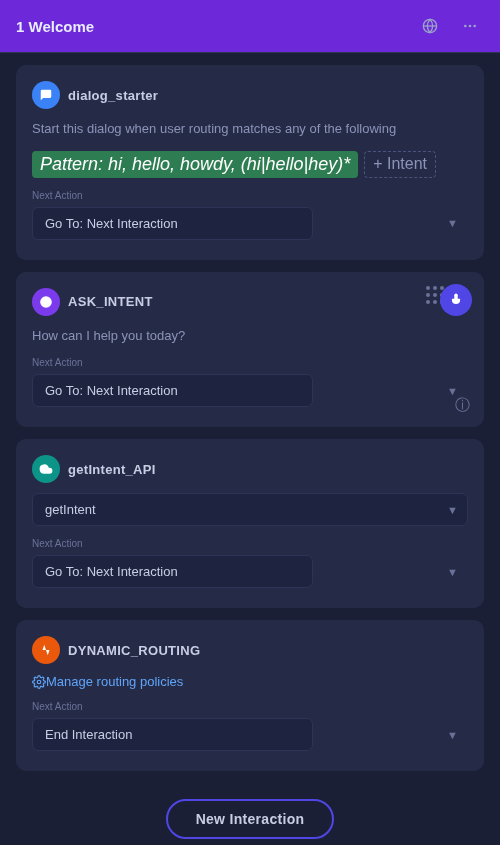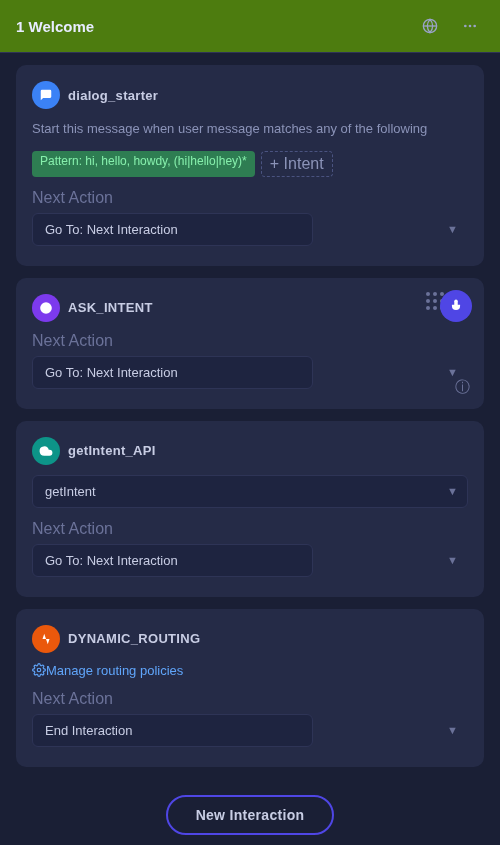--- a/index.html
+++ b/index.html
@@ -12,21 +12,21 @@
       color: #c8cde4;
       font-size: 14px;
     }
 
     
     .top-bar {
       display: flex;
       align-items: center;
       justify-content: space-between;
       padding: 12px 16px;
-      background: #4d7c0f;
+      background: #6d28d9;
       border-bottom: 1px solid #2e3456;
     }
     .top-bar-title {
       color: #e8ecff;
       font-size: 15px;
       font-weight: 600;
     }
     .top-bar-icons {
       display: flex;
       gap: 12px;
@@ -102,39 +102,40 @@
 
     
     .tag-row {
       display: flex;
       flex-wrap: wrap;
       gap: 6px;
       margin-bottom: 12px;
     }
     .tag {
       background: #2e7d52;
-      color: #86efac;
+      color: #ffffff;
       border-radius: 4px;
       padding: 3px 8px;
-      font-size: 12px;
+      font-size: 18px;
       font-weight: 500;
+      font-style: italic;
     }
     .tag-add {
       background: transparent;
       border: 1px dashed #4a5380;
       color: #8b93b8;
       border-radius: 4px;
       padding: 3px 8px;
       font-size: 16px;
       cursor: pointer;
     }
 
     
     .field-label {
-      font-size: 16px;
+      font-size: 10px;
       color: #6b7299;
       margin-bottom: 6px;
       font-weight: 500;
     }
 
     
     .select-wrapper {
       position: relative;
       margin-bottom: 4px;
     }
@@ -283,21 +284,21 @@
 
   <div class="card">
     <div class="card-header">
       <div class="card-avatar avatar-blue">
         <svg width="14" height="14" viewBox="0 0 24 24" fill="white">
           <path d="M21 15a2 2 0 0 1-2 2H7l-4 4V5a2 2 0 0 1 2-2h14a2 2 0 0 1 2 2z"></path>
         </svg>
       </div>
       <span class="card-title">dialog_starter</span>
     </div>
-    <p class="card-desc">Start this message when user message matches any of the following</p>
+    <p class="card-desc">Start this dialog when user routing matches any of the following</p>
     <div class="tag-row">
       <span class="tag">Pattern:  hi, hello, howdy, (hi|hello|hey)*</span>
       <button class="tag-add">+ Intent</button>
     </div>
     <div class="field-label">Next Action</div>
     <div class="select-wrapper">
       <select class="select-field">
         <option>Go To:  Next Interaction</option>
         <option>End Interaction</option>
       </select>
@@ -330,20 +331,21 @@
     <div class="card-header">
       <div class="card-avatar avatar-purple">
         <svg width="14" height="14" viewBox="0 0 24 24" fill="white">
           <circle cx="12" cy="12" r="10"></circle>
           <path d="M9.09 9a3 3 0 0 1 5.83 1c0 2-3 3-3 3"></path>
           <line x1="12" y1="17" x2="12.01" y2="17" stroke-width="3" stroke-linecap="round"></line>
         </svg>
       </div>
       <span class="card-title">ASK_INTENT</span>
     </div>
+    <p class="card-desc">How can I help you today?</p>
     <div class="field-label">Next Action</div>
     <div class="select-wrapper">
       <select class="select-field">
         <option>Go To:  Next Interaction</option>
         <option>End Interaction</option>
       </select>
       <span class="select-chevron">▼</span>
     </div>
 
     <span class="info-icon">ⓘ</span>

